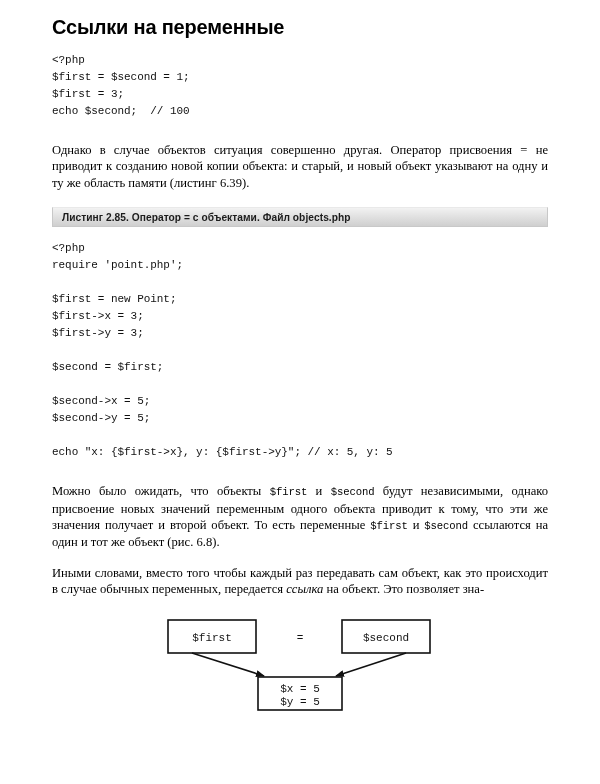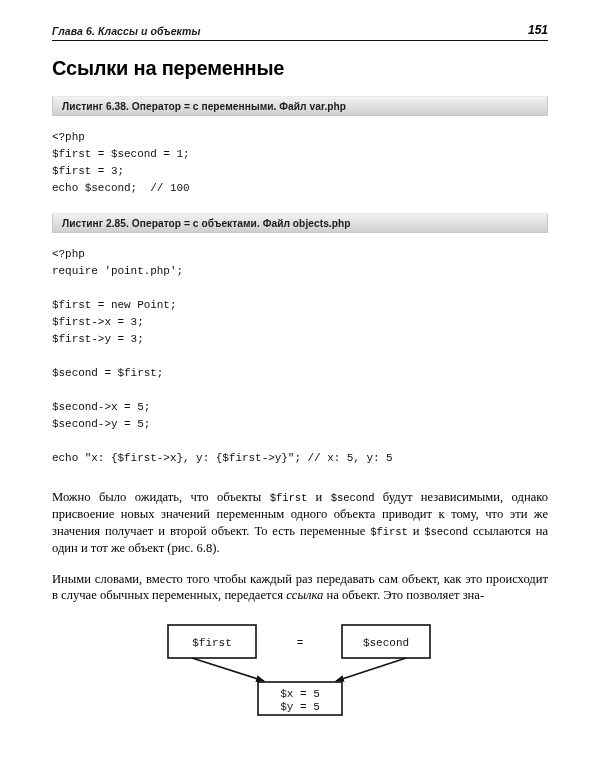--- a/index.html
+++ b/index.html
@@ -143,36 +143,30 @@
     font-size: 11px;
     fill: #111;
   }
 </style>
 </head>
 <body>
 
 <div class="page">
   <div class="content">
 
-    <div class="runhead">
-      <div class="runhead-title">Глава 6. Классы и объекты</div>
-      <div class="runhead-page">151</div>
-    </div>
 
     <h1 class="section-title">Ссылки на переменные</h1>
 
 
-    <div class="listing-bar">
-      <span>Листинг 6.38. Оператор = с переменными. Файл var.php</span>
-    </div>
     <pre class="code code-1">&lt;?php
 $first = $second = 1;
 $first = 3;
 echo $second;  // 100</pre>
 
+    <p class="body p-after1">Однако в случае объектов ситуация совершенно другая. Оператор присвоения = не приводит к созданию новой копии объекта: и старый, и новый объект указывают на одну и ту же область памяти (листинг 6.39).</p>
 
     <div class="listing-bar">
       <span>Листинг 2.85. Оператор = с объектами. Файл objects.php</span>
     </div>
     <pre class="code code-2">&lt;?php
 require 'point.php';
 
 $first = new Point;
 $first-&gt;x = 3;
 $first-&gt;y = 3;

